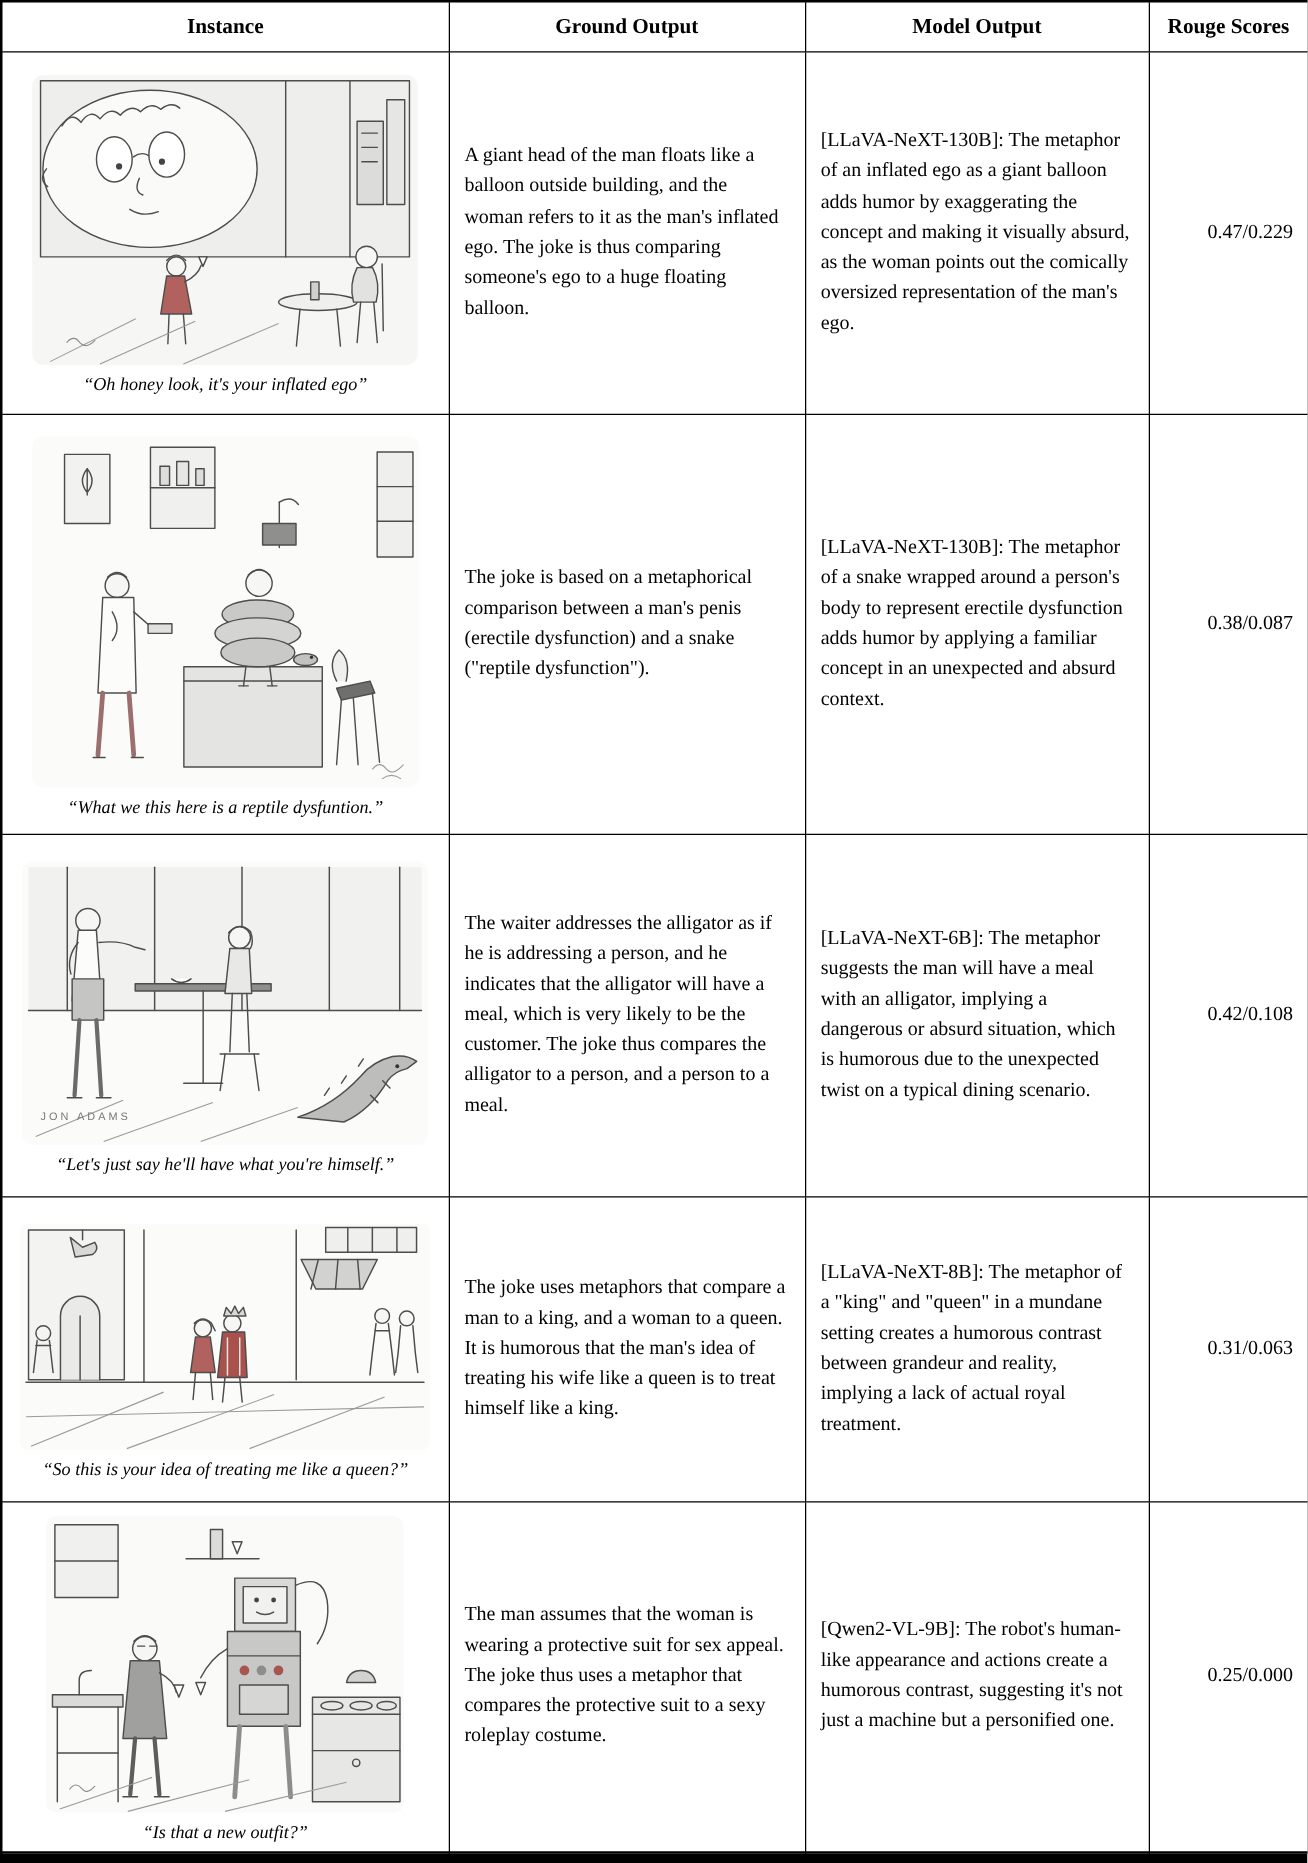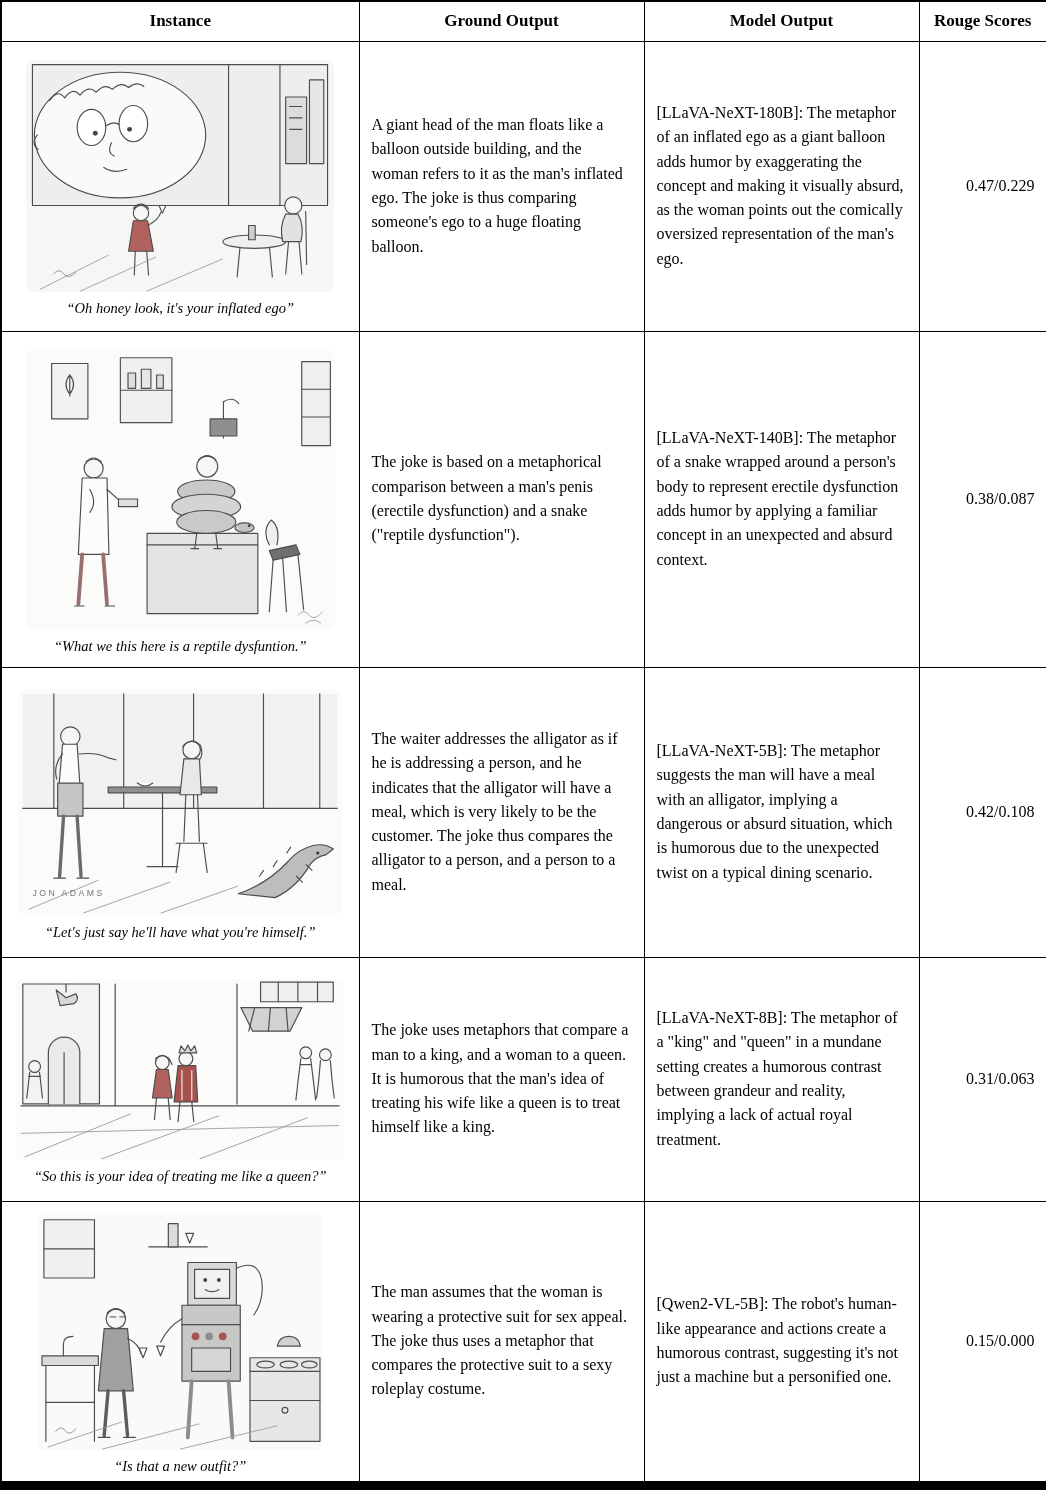--- a/index.html
+++ b/index.html
@@ -116,21 +116,21 @@
               <line x1="18" y1="244" x2="90" y2="208"></line>
               <line x1="60" y1="246" x2="140" y2="210"></line>
               <line x1="130" y1="246" x2="210" y2="212"></line>
               <path d="M32 228 q6 -7 11 0 q5 6 13 -2" stroke="#8a8a8a"></path>
             </g>
           </svg>
           <div class="caption">“Oh honey look, it's your inflated ego”</div>
         </div>
       </td>
       <td class="text-cell">A giant head of the man floats like a balloon outside building, and the woman refers to it as the man's inflated ego. The joke is thus comparing someone's ego to a huge floating balloon.</td>
-      <td class="text-cell">[LLaVA-NeXT-180B]: The metaphor of an inflated ego as a giant balloon adds humor by exaggerating the concept and making it visually absurd, as the woman points out the comically oversized representation of the man's ego.</td>
+      <td class="text-cell">[LLaVA-NeXT-130B]: The metaphor of an inflated ego as a giant balloon adds humor by exaggerating the concept and making it visually absurd, as the woman points out the comically oversized representation of the man's ego.</td>
       <td class="rouge-cell">0.47/0.229</td>
     </tr>
 
     <tr style="height:336px">
       <td class="instance-cell">
         <div class="instance-wrap">
           <svg class="cartoon" viewBox="0 0 330 300" width="315" height="287">
             <rect x="3" y="3" width="324" height="294" rx="8" fill="#fbfbf9"></rect>
             <g class="sk">
               <rect x="30" y="18" width="38" height="58" fill="#f2f2f0"></rect>
@@ -171,21 +171,21 @@
               <line x1="288" y1="218" x2="294" y2="276"></line>
               <line x1="272" y1="222" x2="276" y2="278"></line>
               <path d="M258 208 q-8 -16 2 -26 q10 8 6 26" fill="#efefed"></path>
             </g>
             <path class="thin" d="M288 282 q6 -8 12 0 q5 6 14 -4 M296 290 q8 -6 16 0" stroke="#8a8a8a"></path>
           </svg>
           <div class="caption">“What we this here is a reptile dysfuntion.”</div>
         </div>
       </td>
       <td class="text-cell">The joke is based on a metaphorical comparison between a man's penis (erectile dysfunction) and a snake ("reptile dysfunction").</td>
-      <td class="text-cell">[LLaVA-NeXT-140B]: The metaphor of a snake wrapped around a person's body to represent erectile dysfunction adds humor by applying a familiar concept in an unexpected and absurd context.</td>
+      <td class="text-cell">[LLaVA-NeXT-130B]: The metaphor of a snake wrapped around a person's body to represent erectile dysfunction adds humor by applying a familiar concept in an unexpected and absurd context.</td>
       <td class="rouge-cell">0.38/0.087</td>
     </tr>
 
     <tr style="height:290px">
       <td class="instance-cell">
         <div class="instance-wrap">
           <svg class="cartoon" viewBox="0 0 340 240" width="330" height="233">
             <rect x="3" y="3" width="334" height="234" rx="8" fill="#fbfbf9"></rect>
             <rect x="8" y="8" width="324" height="118" fill="#f1f1ef"></rect>
             <g class="sk">
@@ -224,21 +224,21 @@
               <line x1="14" y1="230" x2="86" y2="200"></line>
               <line x1="70" y1="234" x2="160" y2="202"></line>
               <line x1="150" y1="234" x2="230" y2="206"></line>
             </g>
             <text x="18" y="216" font-family="Liberation Sans, sans-serif" font-size="9" letter-spacing="2.5" fill="#777">JON ADAMS</text>
           </svg>
           <div class="caption">“Let's just say he'll have what you're himself.”</div>
         </div>
       </td>
       <td class="text-cell">The waiter addresses the alligator as if he is addressing a person, and he indicates that the alligator will have a meal, which is very likely to be the customer. The joke thus compares the alligator to a person, and a person to a meal.</td>
-      <td class="text-cell">[LLaVA-NeXT-5B]: The metaphor suggests the man will have a meal with an alligator, implying a dangerous or absurd situation, which is humorous due to the unexpected twist on a typical dining scenario.</td>
+      <td class="text-cell">[LLaVA-NeXT-6B]: The metaphor suggests the man will have a meal with an alligator, implying a dangerous or absurd situation, which is humorous due to the unexpected twist on a typical dining scenario.</td>
       <td class="rouge-cell">0.42/0.108</td>
     </tr>
 
     <tr style="height:244px">
       <td class="instance-cell">
         <div class="instance-wrap">
           <svg class="cartoon" viewBox="0 0 340 190" width="334" height="187">
             <rect x="3" y="3" width="334" height="184" rx="6" fill="#fbfbf9"></rect>
             <g class="sk">
               <rect x="10" y="8" width="78" height="122" fill="#f3f3f1"></rect>
@@ -344,20 +344,20 @@
               <line x1="14" y1="244" x2="90" y2="218"></line>
               <line x1="70" y1="246" x2="170" y2="220"></line>
               <line x1="150" y1="246" x2="250" y2="222"></line>
               <path d="M22 228 q5 -7 10 -1 q4 6 11 -2" stroke="#8a8a8a"></path>
             </g>
           </svg>
           <div class="caption">“Is that a new outfit?”</div>
         </div>
       </td>
       <td class="text-cell">The man assumes that the woman is wearing a protective suit for sex appeal. The joke thus uses a metaphor that compares the protective suit to a sexy roleplay costume.</td>
-      <td class="text-cell">[Qwen2-VL-5B]: The robot's human-like appearance and actions create a humorous contrast, suggesting it's not just a machine but a personified one.</td>
-      <td class="rouge-cell">0.15/0.000</td>
+      <td class="text-cell">[Qwen2-VL-9B]: The robot's human-like appearance and actions create a humorous contrast, suggesting it's not just a machine but a personified one.</td>
+      <td class="rouge-cell">0.25/0.000</td>
     </tr>
 
   </tbody>
 </table>
 
 <div class="bottom-bar"></div>
 
 </body></html>

